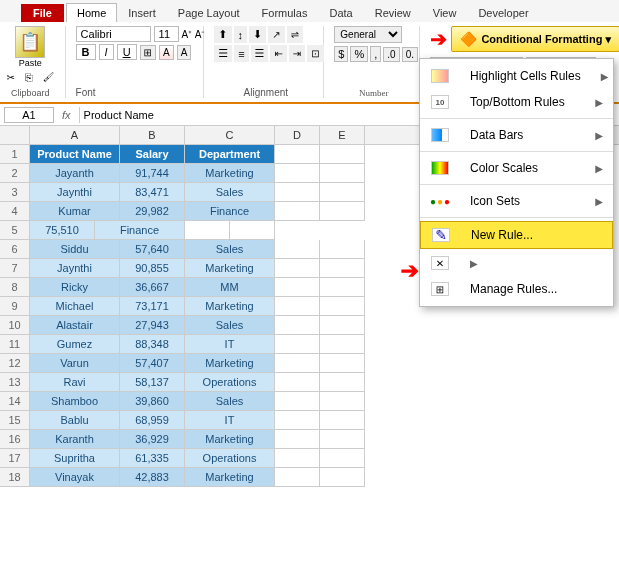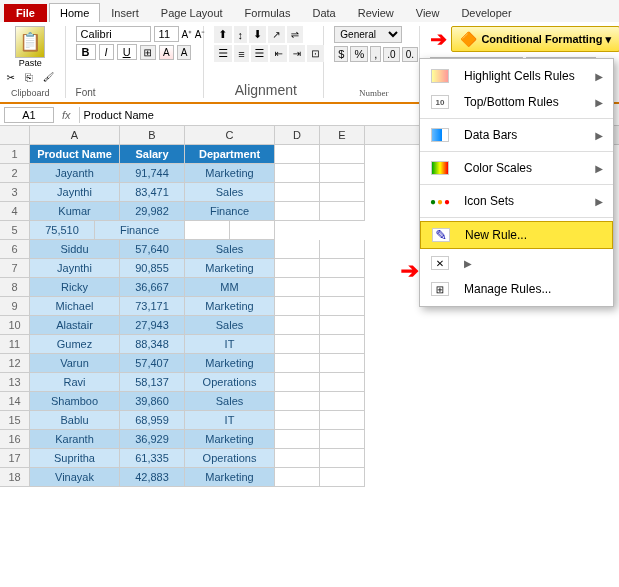--- a/index.html
+++ b/index.html
@@ -1,19 +1,19 @@
 <!DOCTYPE html>
 <html><head>
   <meta charset="utf-8">
   <style>
     * { margin: 0; padding: 0; box-sizing: border-box; }
     body { font-family: 'Segoe UI', Arial, sans-serif; font-size: 11px; background: #f0f0f0; width: 619px; height: 587px; overflow: hidden; }
 
     
-    .tab-bar { display: flex; background: #f5f5f5; height: 22px; align-items: flex-end; padding-left: 4px; }
+    .tab-bar { display: flex; background: #f5f5f5; height: 22px; align-items: flex-end; padding-left: 21px; }
     .tab { padding: 3px 10px; font-size: 11px; cursor: pointer; border: 1px solid transparent; border-bottom: none; }
     .tab.active { background: #fff; border-color: #bbb; color: #000; font-weight: normal; }
     .tab.file-tab { background: #c00000; color: white; font-weight: bold; border-radius: 0; padding: 3px 12px; margin-right: 2px; border: none; }
     .tab:not(.file-tab):not(.active) { color: #333; }
 
     
     .ribbon-content { display: flex; padding: 4px 6px 6px 6px; background: #fff; border-bottom: 2px solid #e07c00; gap: 4px; min-height: 70px; }
     .font-name-box { border: 1px solid #bbb; padding: 1px 4px; font-size: 11px; width: 80px; background: white; }
     .font-size-box { border: 1px solid #bbb; padding: 1px 4px; font-size: 11px; width: 30px; background: white; }
     .font-bold { font-weight: bold; border: 1px solid #bbb; padding: 1px 5px; cursor: pointer; background: white; }
@@ -51,21 +51,21 @@
 
     
     .header-row .sheet-cell { background: #1f7cc0; color: white; font-weight: bold; }
     
     .data-row .sheet-cell { background: #cce5f7; color: #1a4e7a; }
     .data-row:nth-child(even) .sheet-cell { background: #b8d9f0; }
 
     
     .dropdown-overlay { position: absolute; top: 58px; right: 5px; z-index: 100; }
     .dropdown-menu { background: white; border: 1px solid #bbb; box-shadow: 3px 3px 8px rgba(0,0,0,0.3); width: 195px; padding: 4px 0; font-size: 12px; }
-    .menu-item { display: flex; align-items: center; padding: 5px 10px; cursor: pointer; gap: 14px; white-space: nowrap; }
+    .menu-item { display: flex; align-items: center; padding: 5px 10px; cursor: pointer; gap: 20px; white-space: nowrap; }
     .menu-item.highlighted { background: #ffe840; border: 1px solid #c8a000; margin: 1px 0; }
     .menu-icon { width: 20px; height: 16px; display: flex; align-items: center; justify-content: center; flex-shrink: 0; }
     .menu-label { flex: 1; }
     .menu-arrow { color: #666; font-size: 10px; }
     .menu-separator { height: 1px; background: #ddd; margin: 3px 0; }
 
     
     .icon-highlight { width: 18px; height: 14px; background: linear-gradient(to right, #ff9, #f99); border: 1px solid #ccc; font-size: 8px; display: flex; align-items: center; justify-content: center; }
     .icon-topbottom { width: 18px; height: 14px; background: #fff; border: 1px solid #ccc; font-size: 8px; display: flex; align-items: center; justify-content: center; font-weight: bold; color: #555; }
     .icon-databars { width: 18px; height: 14px; background: linear-gradient(to right, #6bf 0%, #08f 60%, #fff 60%); border: 1px solid #ccc; }
@@ -138,21 +138,21 @@
         <button style="border:1px solid transparent;padding:1px 3px;cursor:pointer;font-size:10px;">⇌</button>
       </div>
       <div style="display:flex;gap:2px;">
         <button style="border:1px solid transparent;padding:1px 3px;cursor:pointer;font-size:11px;">☰</button>
         <button style="border:1px solid transparent;padding:1px 3px;cursor:pointer;font-size:11px;">≡</button>
         <button style="border:1px solid transparent;padding:1px 3px;cursor:pointer;font-size:11px;">☰</button>
         <button style="border:1px solid transparent;padding:1px 3px;cursor:pointer;font-size:10px;">⇤</button>
         <button style="border:1px solid transparent;padding:1px 3px;cursor:pointer;font-size:10px;">⇥</button>
         <button style="border:1px solid transparent;padding:1px 3px;cursor:pointer;font-size:10px;">⊡</button>
       </div>
-      <div style="font-size:14px;color:#555;margin-top:auto;text-align:center;">Alignment</div>
+      <div style="font-size:10px;color:#555;margin-top:auto;text-align:center;">Alignment</div>
     </div>
 
     <div style="display:flex;flex-direction:column;border-right:1px solid #ddd;padding:0 6px;min-width:75px;">
       <div style="margin-bottom:3px;">
         <select style="border:1px solid #bbb;font-size:10px;width:68px;padding:1px;">
           <option>General</option>
         </select>
       </div>
       <div style="display:flex;gap:2px;align-items:center;">
         <button style="border:1px solid #bbb;padding:1px 3px;font-size:11px;cursor:pointer;">$</button>

